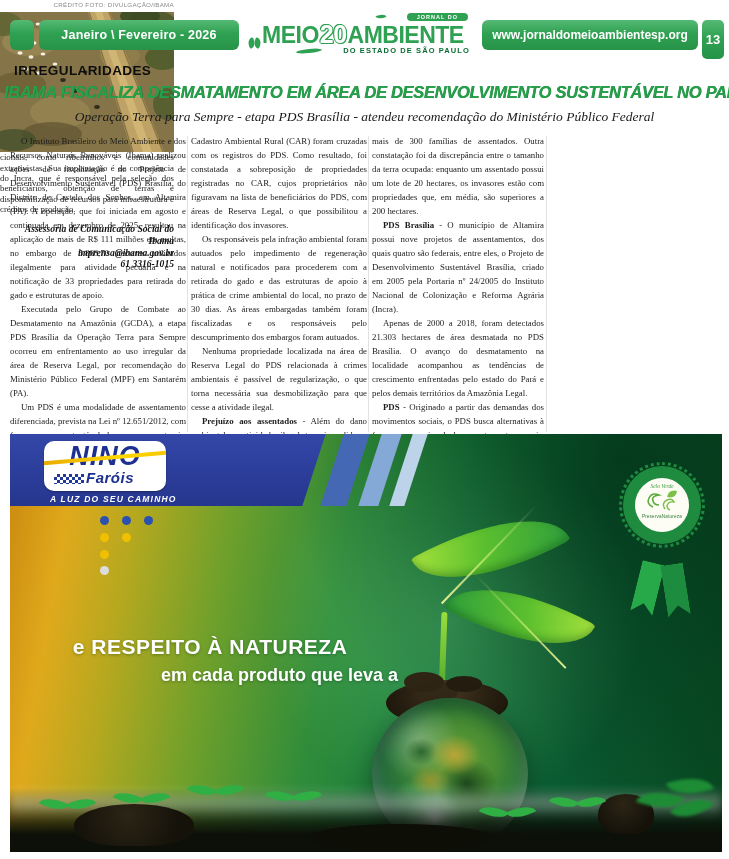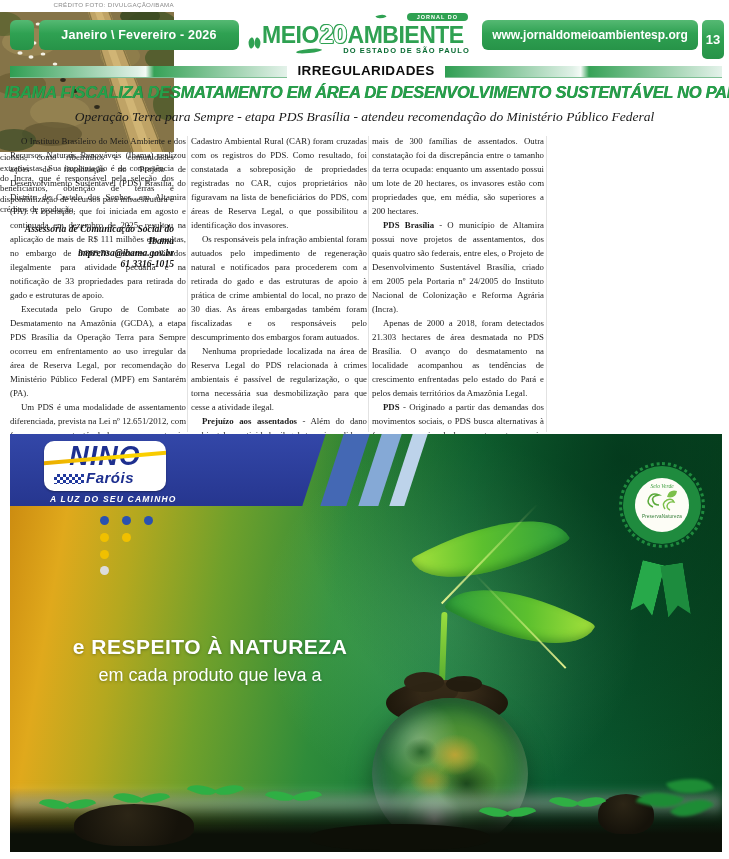--- a/index.html
+++ b/index.html
@@ -24,21 +24,21 @@
               -1px -1px #2fa152,1px 1px #2fa152; font-size:25px; padding:0 1px; }
   .brand-accent { position:absolute; left:128px; top:2px; width:10px; height:5px; background:#2fa152;
                   border-radius:0 100% 0 100%; transform:rotate(-25deg); }
   .brand-sub { position:absolute; right:6px; top:34px; font-size:7.5px; font-weight:bold; color:#0a6b33; letter-spacing:1.1px; }
   .brand-swoosh { position:absolute; left:48px; top:37px; width:26px; height:4px; background:#2fa152; border-radius:50%; transform:rotate(-6deg); }
   .butterfly { position:absolute; left:0px; top:26px; width:14px; height:14px; }
   .butterfly b, .butterfly i { position:absolute; width:7px; height:10px; background:#2fa152; border-radius:80% 20% 80% 20%; }
   .butterfly b { left:0; transform:rotate(-24deg); } .butterfly i { left:6px; transform:rotate(24deg) scaleX(-1); }
 
   
-  .section-strip { position:absolute; left:10px; top:62px; width:712px; height:16px; display:flex; align-items:flex-end; }
+  .section-strip { position:absolute; left:4px; top:62px; width:712px; height:16px; display:flex; align-items:flex-start;flex-direction:column; }
   .gbar { flex:1; height:12px; border-bottom:1px solid #7fbf95;
           background:linear-gradient(90deg,#2f9e52 0%,#dff0e6 46%,#f4faf6 49%,#36a257 52%,#e4f2ea 100%); }
   .section-label { padding:0 10px; font-size:13.5px; font-weight:bold; color:#0d0d0d; letter-spacing:.4px; }
 
   
   .headline { position:absolute; left:4px; top:83px; width:721px; text-align:center; white-space:nowrap;
               font-size:16.5px; font-weight:900; font-style:italic; color:#27a04b; letter-spacing:-.3px;
               text-shadow:.4px .4px 0 #1d7a39; }
   .subhead  { position:absolute; left:10px; top:109px; width:709px; text-align:center;
               font-family:"Liberation Serif", serif; font-style:italic; font-size:13.5px; color:#1a1a1a; }
@@ -105,21 +105,21 @@
   .seal-motif { display:block; margin:0 auto; }
   .ribbon { position:absolute; width:23px; height:52px; background:#27a94a;
             clip-path:polygon(0 0,100% 0,100% 100%,50% 80%,0 100%); }
   .ribbon-l { left:20px; top:96px; transform:rotate(14deg); }
   .ribbon-r { left:48px; top:98px; background:#1d8c3e; transform:rotate(-9deg); }
 
   .ad-copy { position:absolute; left:12px; top:198px; width:376px; text-align:center; color:#fff;
              text-shadow:0 1px 3px rgba(0,40,10,.35); }
   .ad-copy .l1 { font-size:23px; font-weight:bold; letter-spacing:.5px; }
   .ad-copy .l2 { font-size:21px; font-weight:bold; letter-spacing:.5px; margin-top:3px; }
-  .ad-copy .l3 { font-size:18px; font-weight:400; margin-top:6px; }
+  .ad-copy .l3 { font-size:18px; font-weight:700; margin-top:6px;text-align:right; }
   .ad-copy .l4 { font-size:18px; font-weight:500; margin-top:3px; }
 
   .leaf { position:absolute; background:linear-gradient(115deg,#a6e23c 0%,#5cc02e 45%,#2f9e3c 100%);
           border-radius:4% 96% 4% 96%; box-shadow:inset 0 -4px 8px rgba(10,80,20,.4); }
   .leaf-r { left:428px; top:118px; width:150px; height:58px; transform:rotate(-28deg); transform-origin:0 100%; }
   .leaf-l { left:292px; top:118px; width:142px; height:56px; transform:rotate(28deg) scaleX(-1); transform-origin:100% 100%; }
   .leaf::after { content:""; position:absolute; left:4%; bottom:6%; width:92%; height:2px;
                  background:linear-gradient(90deg,rgba(250,255,150,.9),rgba(250,255,150,0)); transform:rotate(-18deg); transform-origin:0 0; }
   .stem { position:absolute; left:430px; top:178px; width:6px; height:84px;
           background:linear-gradient(180deg,#9ade3e,#4aa32e); border-radius:3px; transform:rotate(2deg); }

